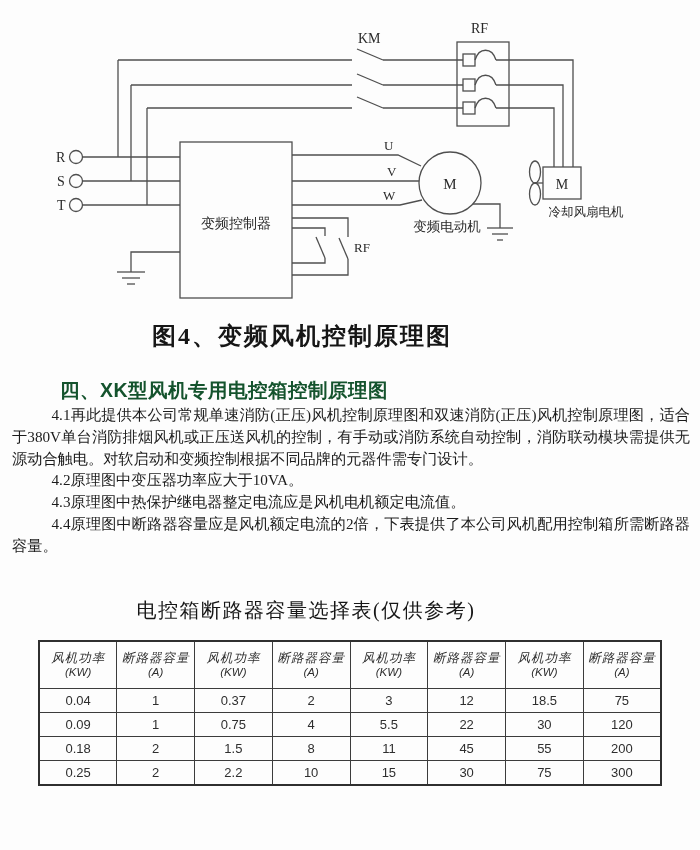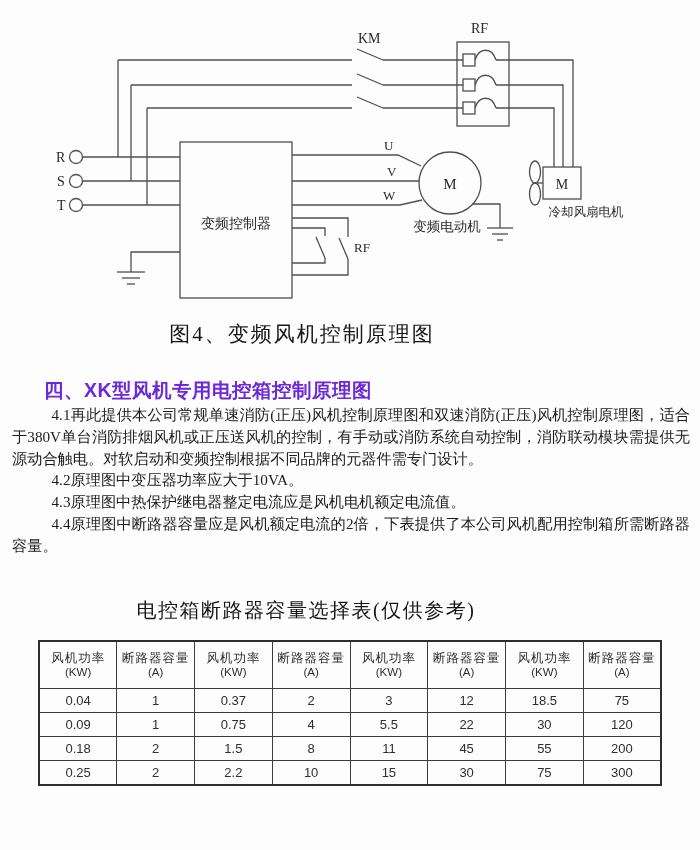--- a/index.html
+++ b/index.html
@@ -5,47 +5,47 @@
   html,body{margin:0;padding:0;background:#fff;}
   #page{
     position:relative;width:700px;height:850px;background:#fdfdfd;
     font-family:"Liberation Serif","DejaVu Serif",serif;color:#1d1d1d;overflow:hidden;
   }
   #diagram{position:absolute;top:0;left:0;}
   svg text{font-family:"Liberation Serif","DejaVu Serif",serif;fill:#2a2a2a;}
   .cn{font-size:14px;}
   #caption{
     position:absolute;top:320px;left:0;width:604px;text-align:center;
-    font-size:21px;letter-spacing:2px;color:#161616;
+    font-size:24px;letter-spacing:2px;color:#161616;font-weight:bold;
   }
   #heading{
-    position:absolute;top:377px;left:44px;
+    position:absolute;top:377px;left:60px;
     font-family:"Liberation Sans","DejaVu Sans",sans-serif;
-    font-weight:bold;font-size:19.5px;color:#6d28d9;letter-spacing:0.5px;
+    font-weight:bold;font-size:19.5px;color:#14532d;letter-spacing:0.5px;
   }
   #paragraphs{
     position:absolute;top:404px;left:12px;width:678px;
     font-size:15.2px;line-height:21.8px;color:#1b1b1b;text-align:justify;
   }
   #paragraphs p{margin:0;text-indent:2.6em;}
   #table-title{
     position:absolute;top:597px;left:0;width:612px;text-align:center;
     font-size:20px;letter-spacing:1.5px;color:#161616;
   }
   #breaker-table{
     position:absolute;top:640px;left:38px;width:624px;
     border-collapse:collapse;table-layout:fixed;
     font-family:"Liberation Sans","DejaVu Sans",sans-serif;
     font-size:13px;color:#2e2e2e;text-align:center;
   }
   #breaker-table th,#breaker-table td{
     border:1px solid #3c3c3c;padding:0;
   }
   #breaker-table{border:2px solid #2f2f2f;}
-  #breaker-table th{height:46px;font-weight:normal;}
+  #breaker-table th{height:46px;font-weight:normal;font-style:italic;}
   #breaker-table td{height:23px;margin-top:16px;}
   .th-name{font-size:12.5px;line-height:15px;letter-spacing:1px;}
   .th-unit{font-size:11.5px;line-height:13px;}
 </style>
 </head>
 <body>
 
 <div id="page">
 
   <svg id="diagram" width="700" height="312" viewBox="0 0 700 312">

